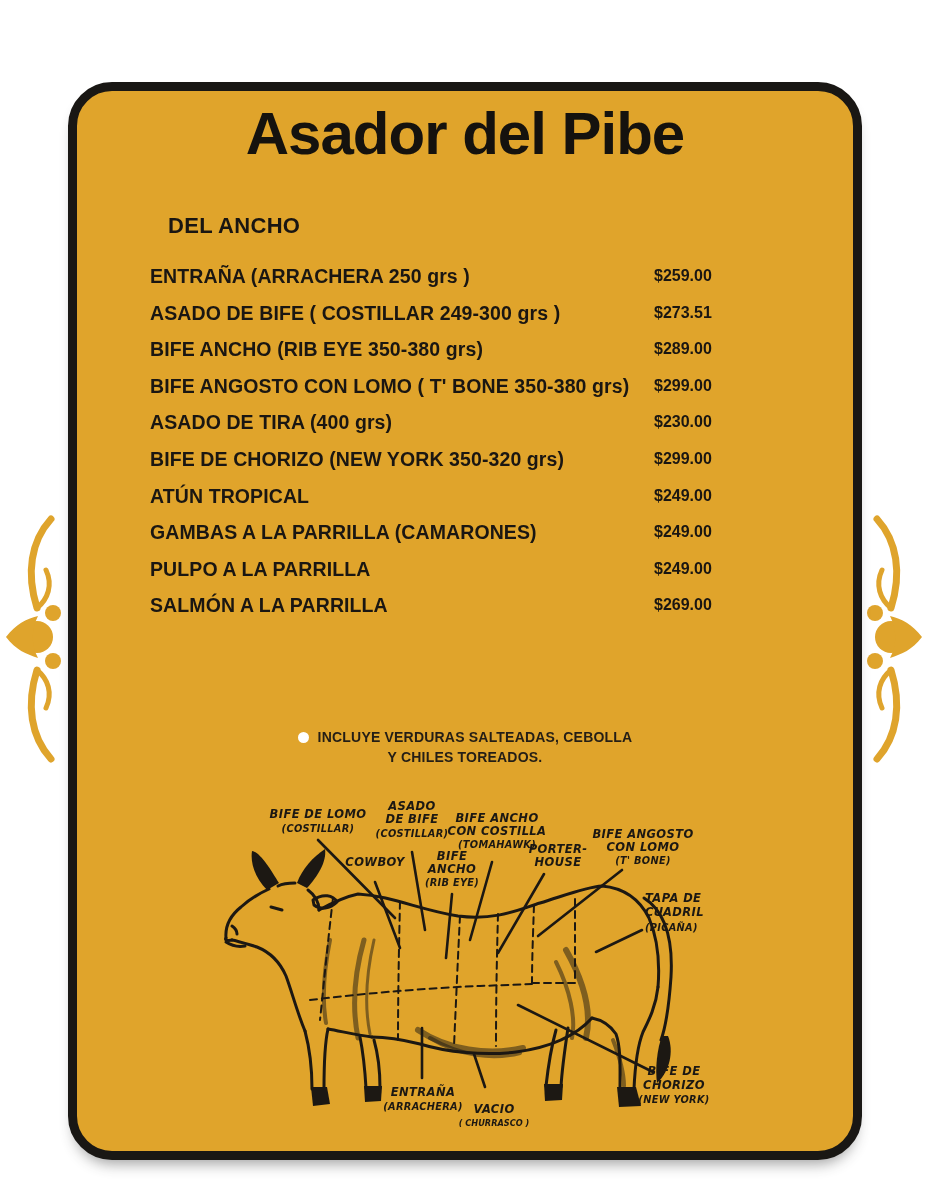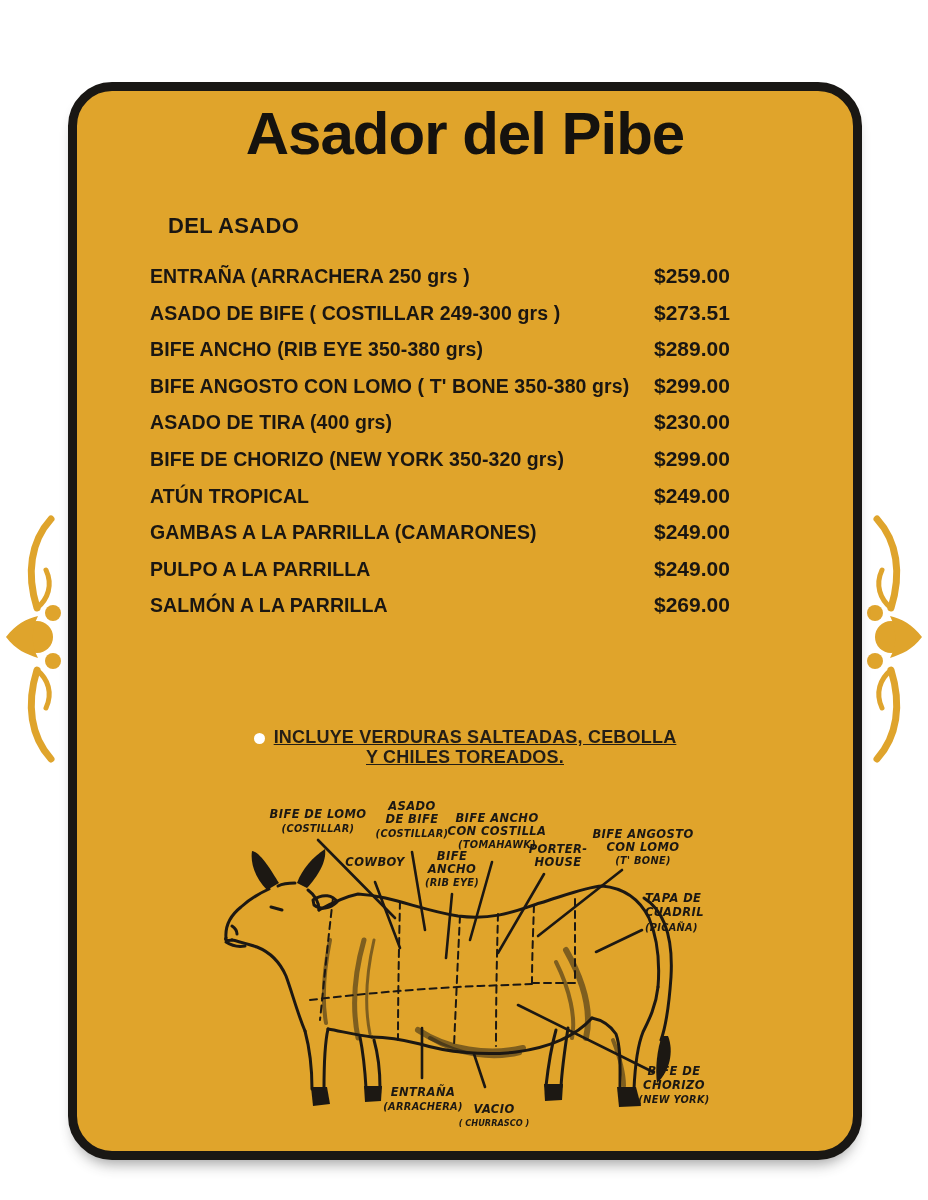--- a/index.html
+++ b/index.html
@@ -20,27 +20,27 @@
   }
   .section-heading {
     position:absolute; left:91px; top:122px;
     font-size:22px; font-weight:bold; color:#1a1612; letter-spacing:.3px;
   }
   .menu-list {
     position:absolute; left:73px; top:167px; width:690px; list-style:none;
   }
   .menu-row { position:relative; height:36.6px; line-height:36.6px; white-space:nowrap; }
   .item-name  { font-size:19.5px; font-weight:600; color:#1a1612; letter-spacing:.1px; }
-  .item-price { position:absolute; left:504px; top:0; font-size:21px; font-weight:600; color:#1a1612; }
+  .item-price { position:absolute; left:504px; top:0; font-size:16px; font-weight:600; color:#1a1612; }
 
   
   .note {
     position:absolute; left:0; top:636px; width:100%;
-    text-align:center; font-size:18px; font-weight:600; color:#241e16;
-    line-height:20px; letter-spacing:.2px;text-decoration:underline;
+    text-align:center; font-size:14px; font-weight:600; color:#241e16;
+    line-height:20px; letter-spacing:.2px;
   }
   .bullet {
     display:inline-block; width:11px; height:11px; border-radius:50%;
     background:#ffffff; margin-right:9px; vertical-align:-1px;
   }
 
   
   .diagram { position:absolute; left:-9px; top:699px; }
   .d-label      { font-family:"DejaVu Sans", sans-serif; font-style:italic; font-weight:bold;
                   font-size:11.5px; fill:#1c1813; letter-spacing:.4px; }
@@ -85,21 +85,21 @@
     <circle class="orn-fill" cx="50" cy="100" r="8"></circle>
     <circle class="orn-fill" cx="50" cy="148" r="8"></circle>
     <path class="orn-stroke" stroke-width="7" d="M48,246 C28,224 23,192 34,157"></path>
     <path class="orn-stroke" stroke-width="5" d="M34,157 C45,166 50,180 43,195"></path>
   </svg>
 
   <div class="card">
 
     <h1 class="title">Asador del Pibe</h1>
 
-    <h2 class="section-heading">DEL ASADO</h2>
+    <h2 class="section-heading">DEL ANCHO</h2>
 
     <ul class="menu-list">
       <li class="menu-row">
         <span class="item-name">ENTRAÑA (ARRACHERA 250 grs )</span>
         <span class="item-price">$259.00</span>
       </li>
       <li class="menu-row">
         <span class="item-name">ASADO DE BIFE  ( COSTILLAR 249-300 grs )</span>
         <span class="item-price">$273.51</span>
       </li>

